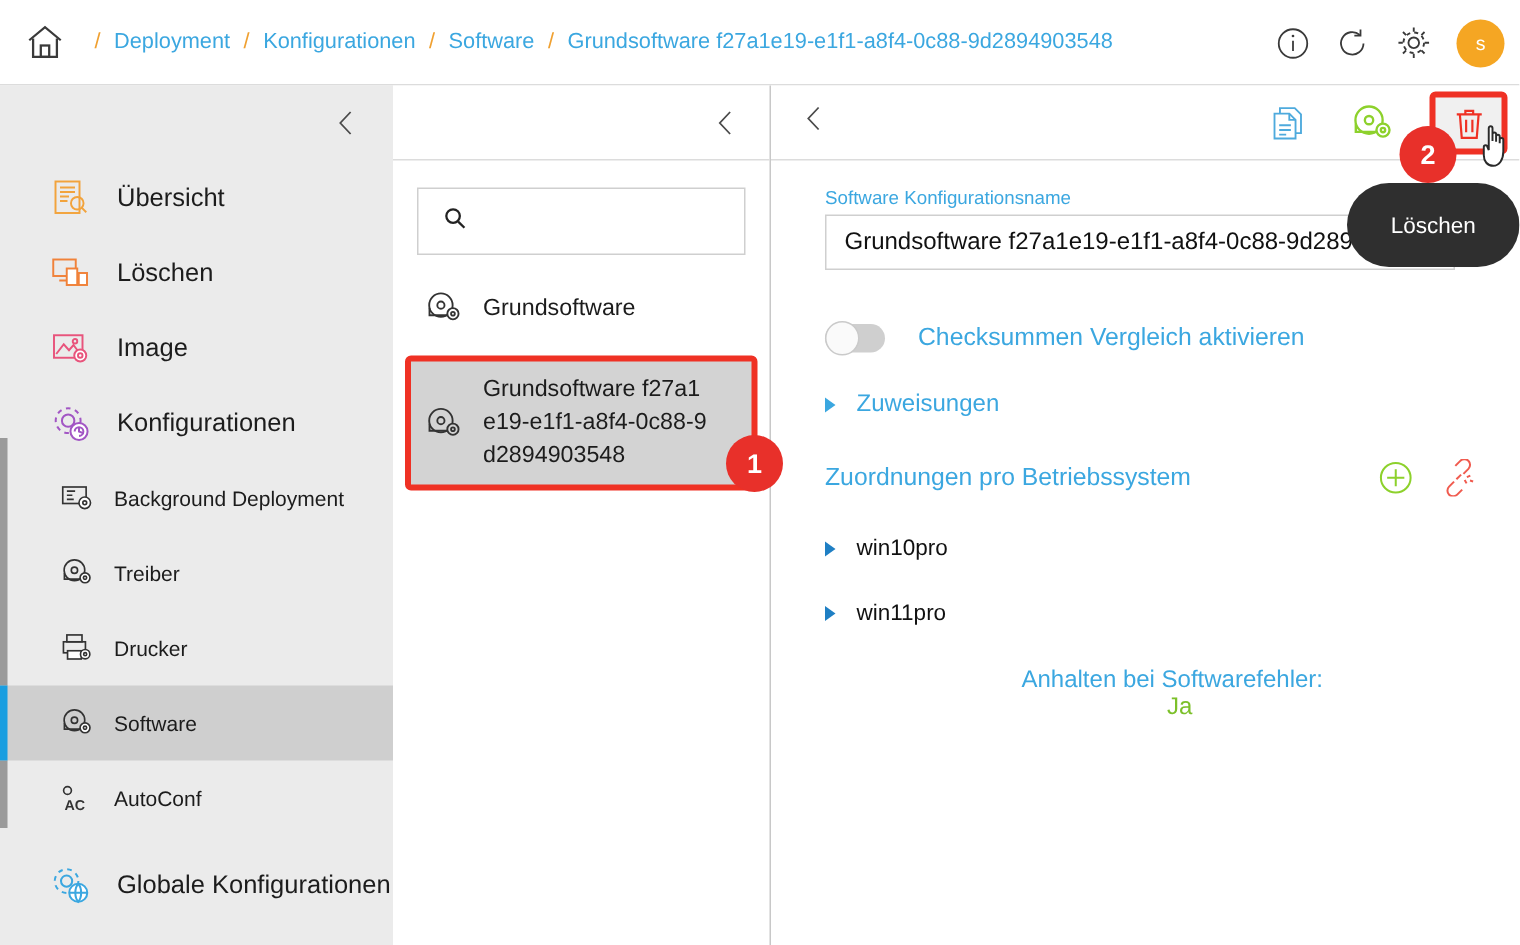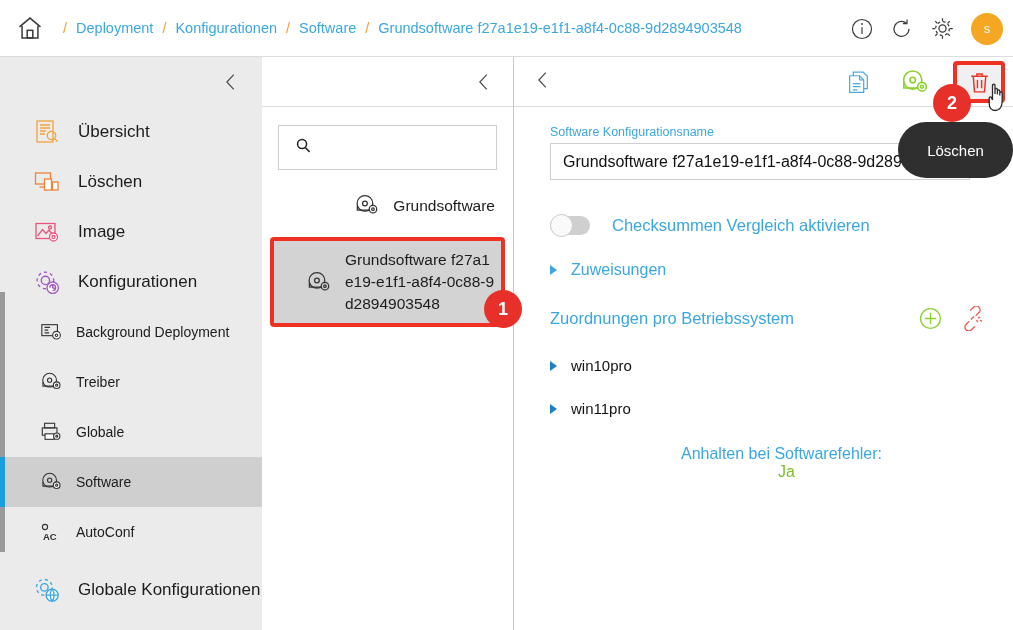--- a/index.html
+++ b/index.html
@@ -72,21 +72,21 @@
     background: #ffffff; border-right: 1px solid #c8c8c8;
   }
   .mid-head { height: 50px; border-bottom: 1px solid #dcdcdc; }
   .searchbox {
     margin: 18px 16px 0 16px; height: 45px; border: 1px solid #cfcfcf;
     display:flex; align-items:center; padding-left: 16px; cursor: text;
     background: #fff;
   }
   .list-row {
     display:flex; align-items:center; margin: 16px 12px 0 12px;
-    padding: 7px 6px; cursor: pointer; justify-content: flex-end;
+    padding: 7px 6px; cursor: pointer;
   }
   .list-row .l-ico { width: 30px; flex: 0 0 30px; display:flex; align-items:center; justify-content:center; }
   .list-row .l-label { margin-left: 12px; font-size: 15.5px; color: #1c1c1c; line-height: 22px; }
   .list-row.selected {
     background: #d3d3d3; border: 4px solid #ef3124; border-radius: 4px;
     margin: 12px 8px 0 8px; padding: 8px 6px; position: relative;
   }
 
   
   .detail {
@@ -291,21 +291,21 @@
     <div class="sb-sub">
       <span class="sb-ico">
         <svg width="22" height="22" viewBox="0 0 24 24" fill="none" stroke="#333" stroke-width="1.2">
           <rect x="5" y="2.5" width="11" height="5"></rect>
           <rect x="2.5" y="7.5" width="16" height="8"></rect>
           <rect x="5.5" y="14" width="10" height="6" fill="#fff"></rect>
           <circle cx="18.3" cy="16.5" r="3.4" fill="#fff"></circle>
           <circle cx="18.3" cy="16.5" r="1.1"></circle>
         </svg>
       </span>
-      <span class="sb-label">Globale</span>
+      <span class="sb-label">Drucker</span>
     </div>
 
     <div class="sb-sub active">
       <span class="sb-ico">
         <svg width="22" height="22" viewBox="0 0 24 24" fill="none" stroke="#333" stroke-width="1.2">
           <circle cx="10.5" cy="10" r="7.5"></circle>
           <circle cx="10.5" cy="10" r="2.3"></circle>
           <path d="M3.2 12 L3.2 16.5 L17.8 16.5 L17.8 12"></path>
           <circle cx="18.2" cy="15.5" r="3.6" fill="#fff"></circle>
           <circle cx="18.2" cy="15.5" r="1.2"></circle>

